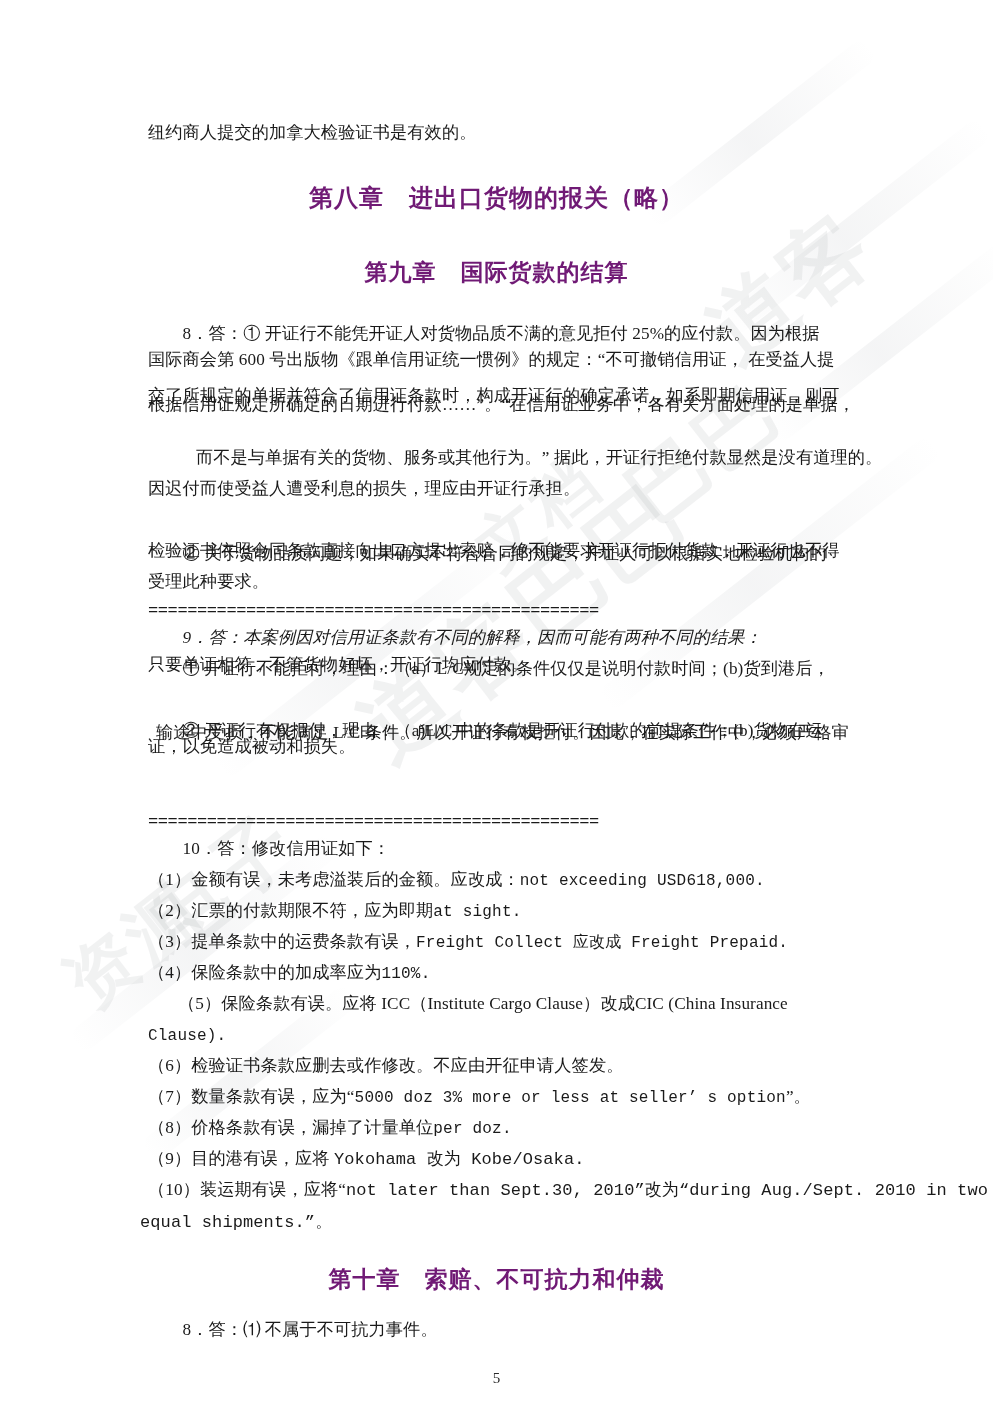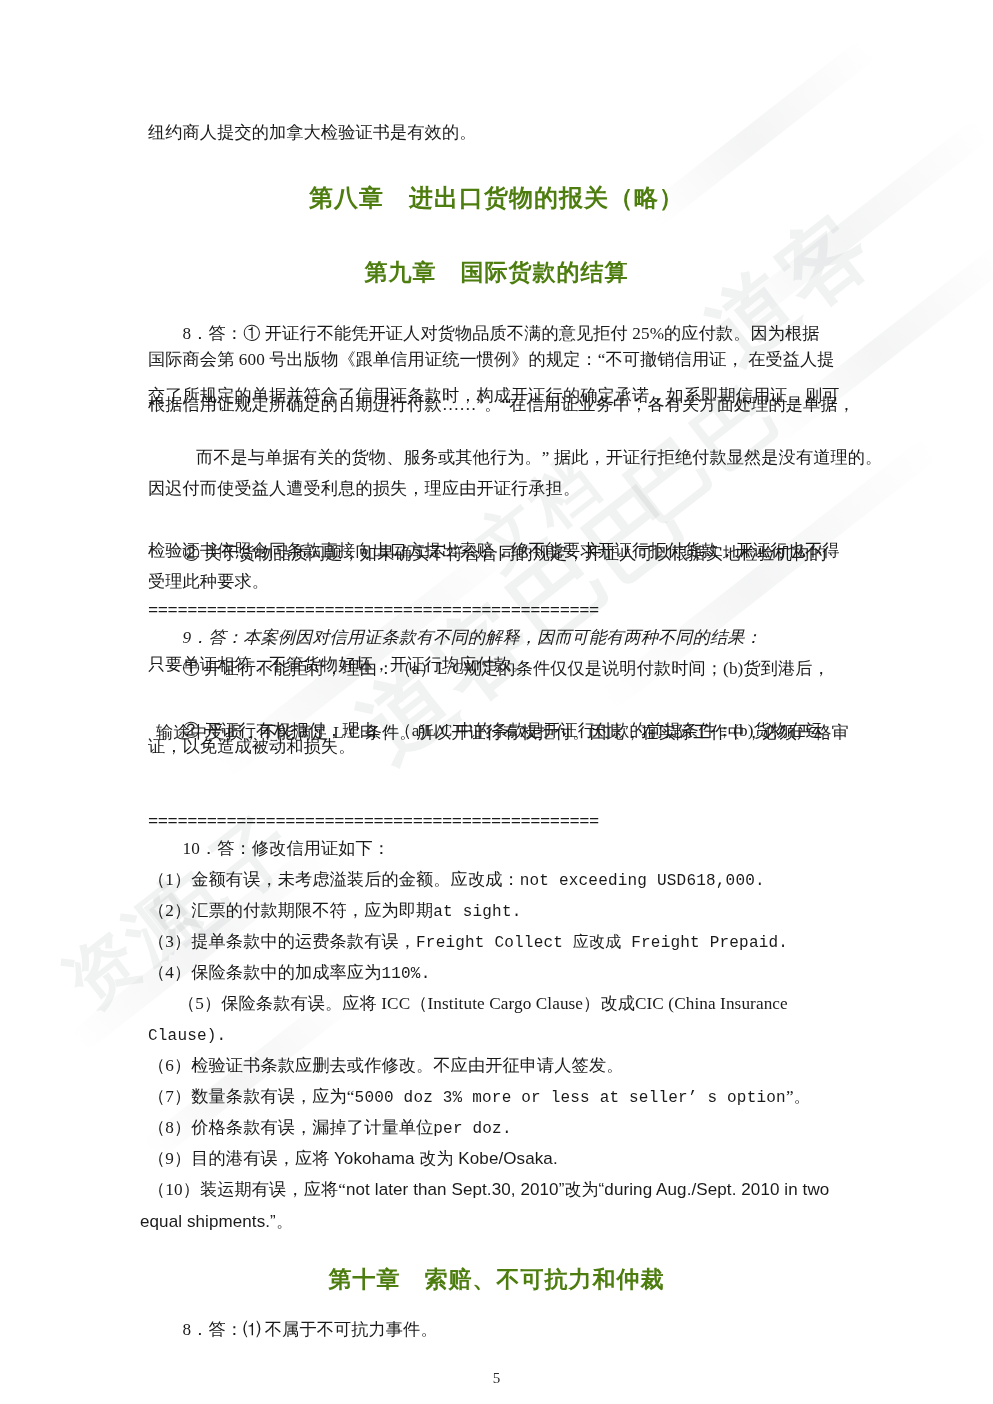--- a/index.html
+++ b/index.html
@@ -61,21 +61,21 @@
 
   .chapter {
     position: absolute;
     left: 0;
     width: 993px;
     text-align: center;
     font-family: "DejaVu Sans", sans-serif;
     font-weight: bold;
     font-size: 24px;
     line-height: 1;
-    color: #4d7c0f;
+    color: #701a75;
     letter-spacing: 1px;
   }
 
   .sep {
     position: absolute;
     left: 148px;
     width: 706px;
     font-family: "Liberation Mono", "DejaVu Sans Mono", monospace;
     font-size: 17px;
     line-height: 1;
@@ -84,21 +84,21 @@
     white-space: nowrap;
     overflow: hidden;
   }
 
   .mono {
     font-family: Liberation Mono, monospace;
     font-size: 16px;
     letter-spacing: 0.2px;
   }
   .serifen {
-    font-family: Liberation Sans, sans-serif;
+    font-family: Liberation Mono, monospace;
     font-size: 17px;
   }
 
   .pagenum {
     position: absolute;
     left: 0;
     width: 993px;
     text-align: center;
     font-size: 15px;
     line-height: 1;

